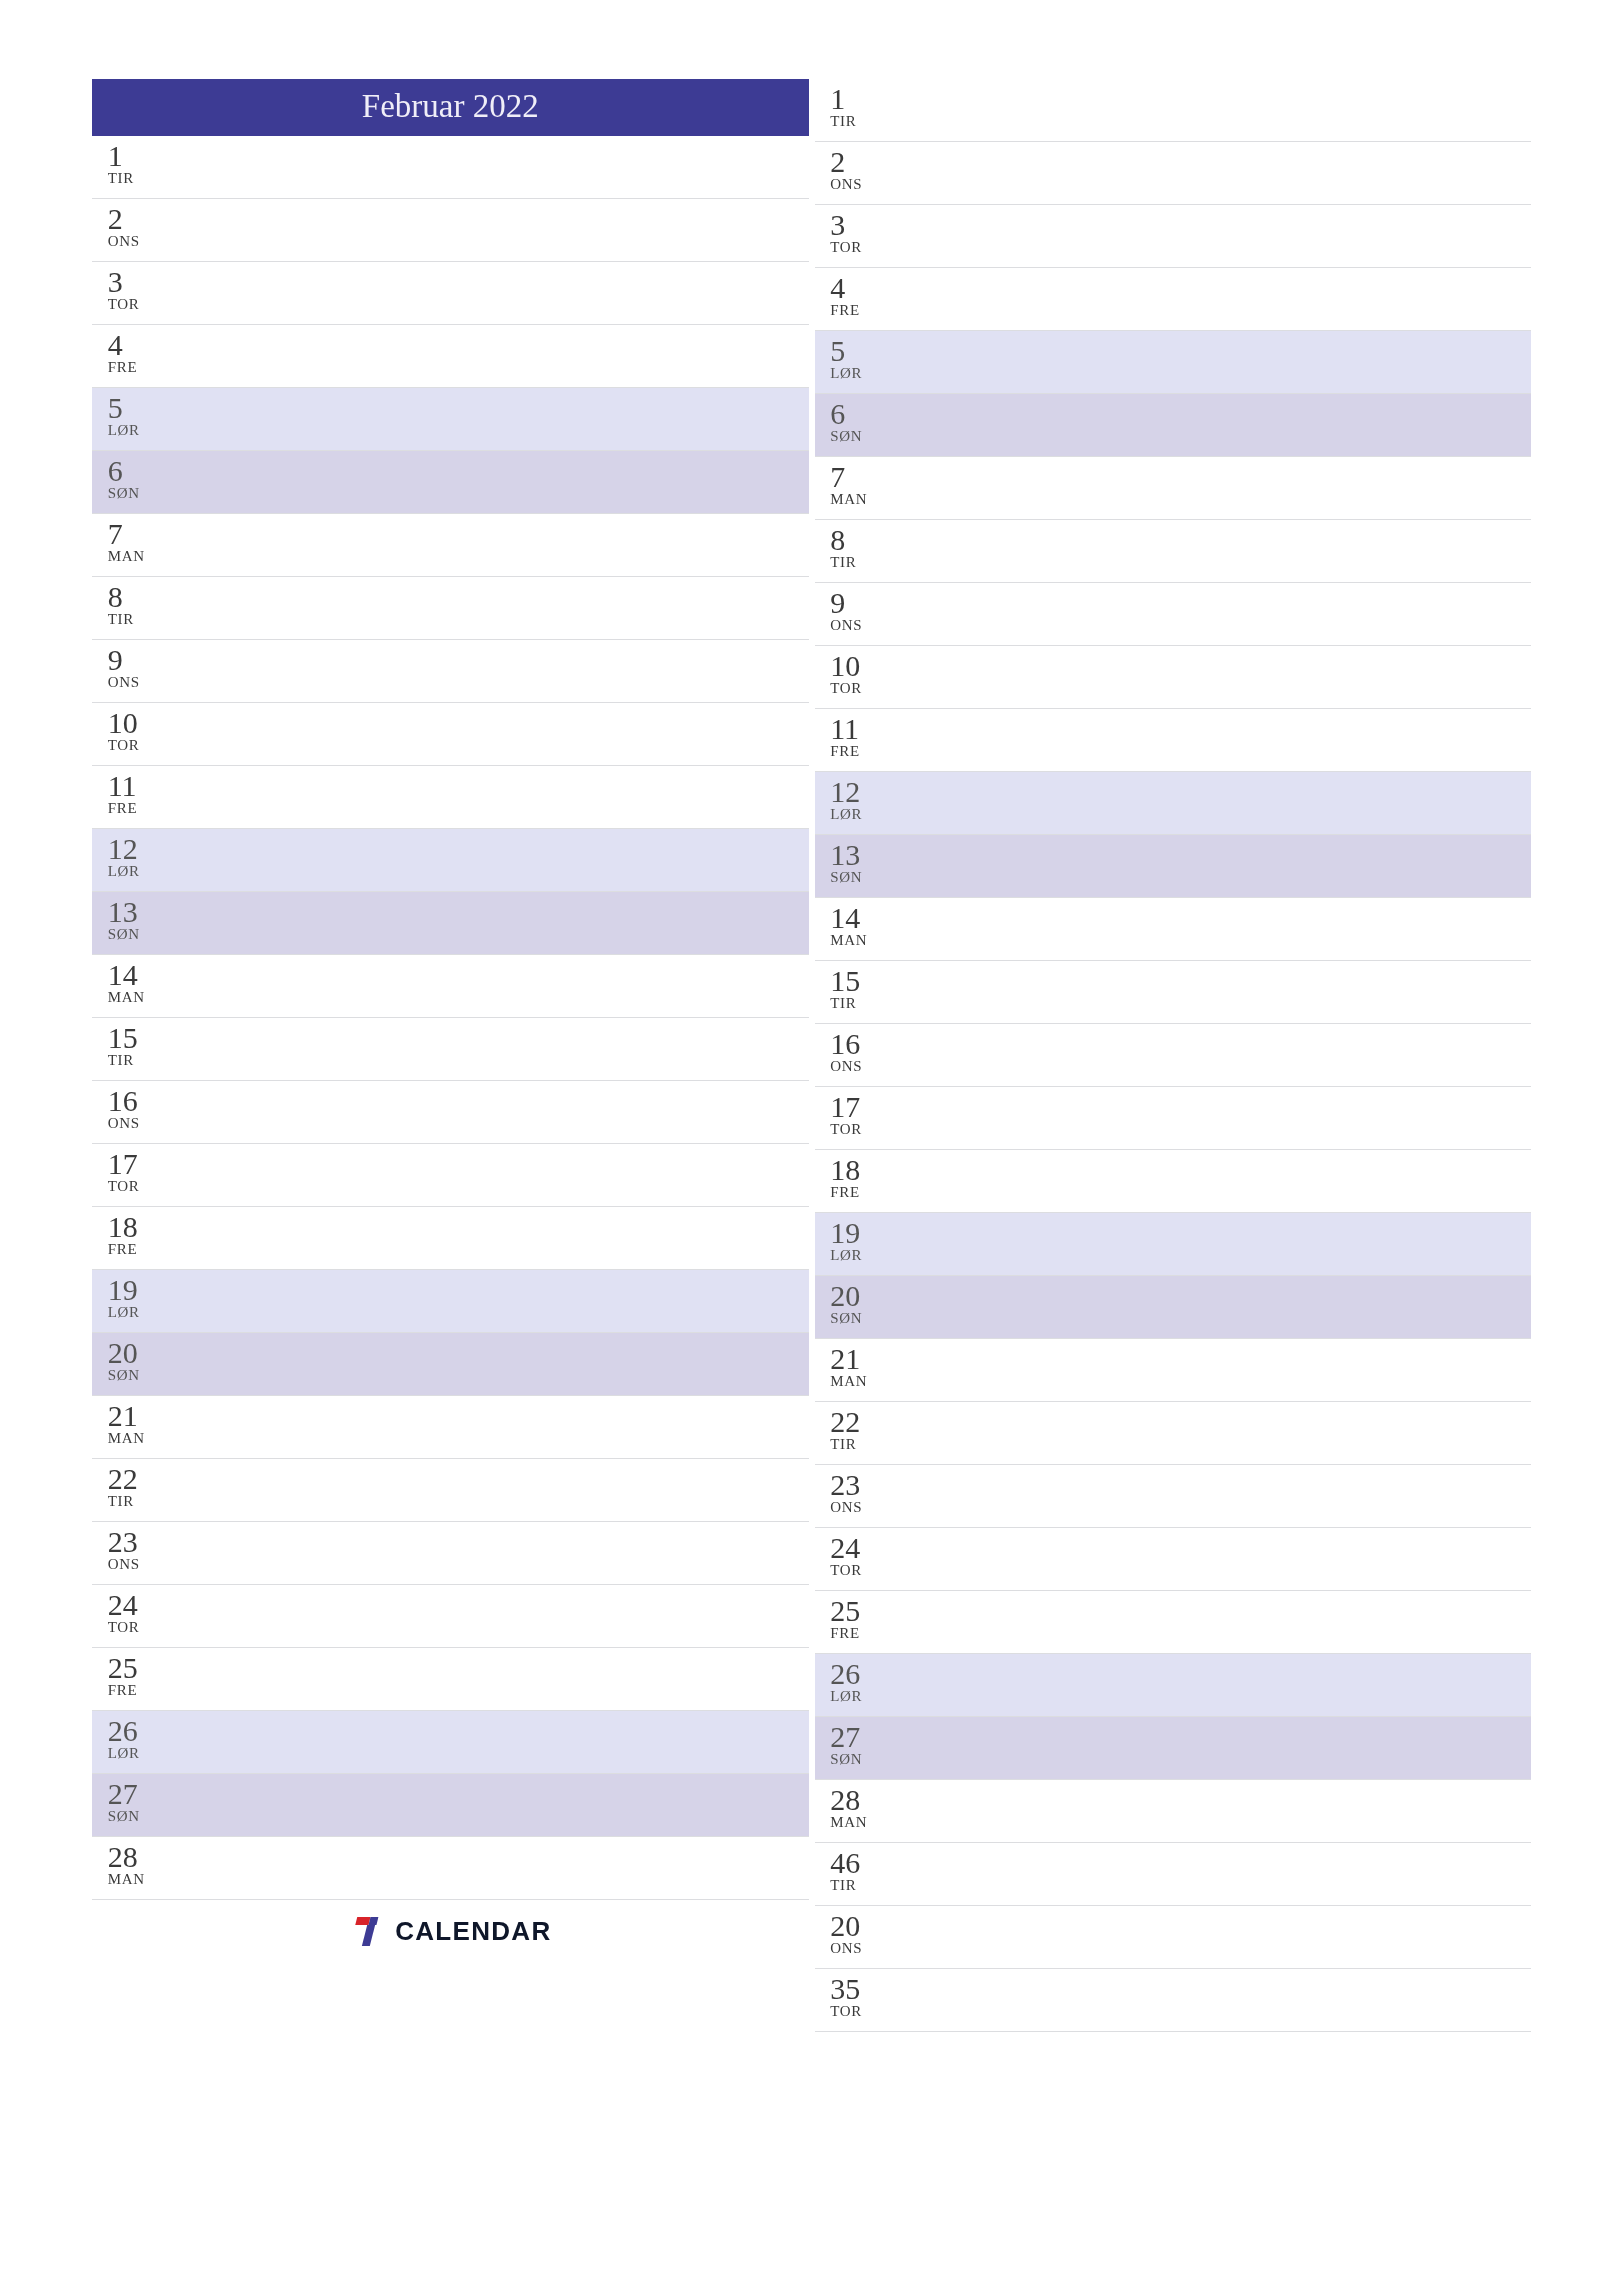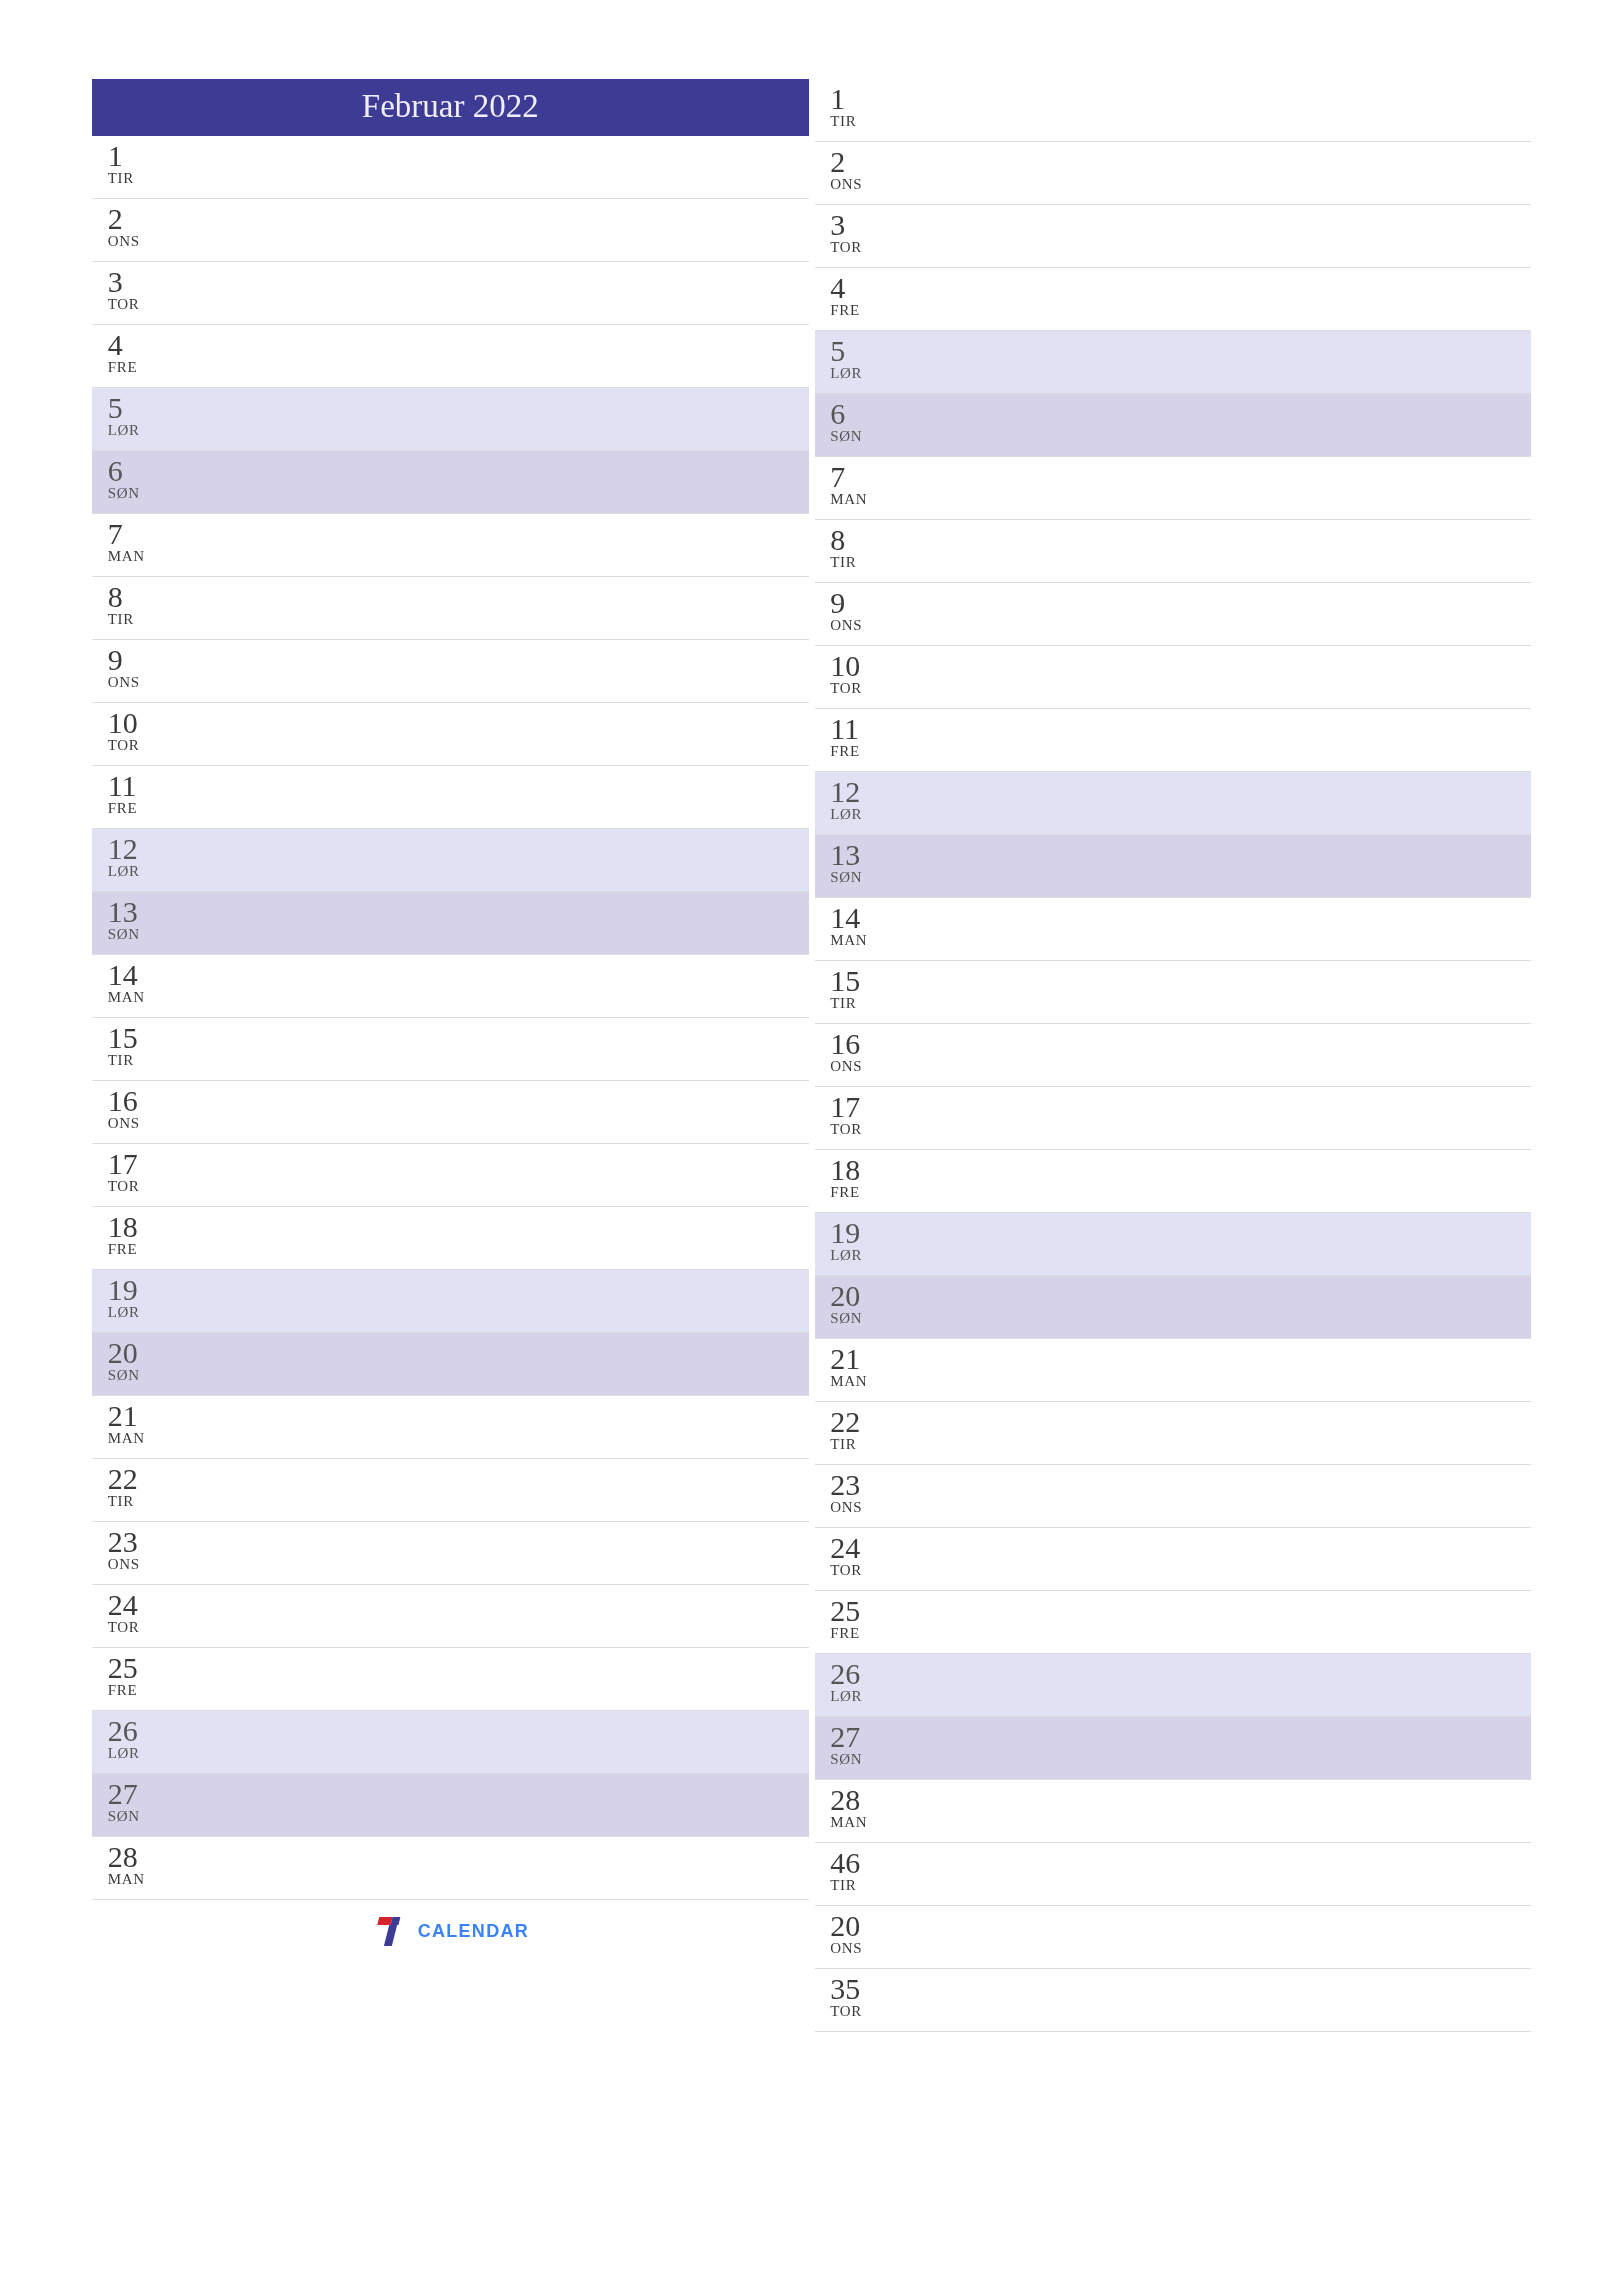--- a/index.html
+++ b/index.html
@@ -43,23 +43,23 @@
     align-items: center;
     justify-content: center;
     min-height: 63px;
     gap: 9.2px;
     border-bottom: none;
   }
   .logo-seven { position: relative; width: 37px; height: 37px; }
   .logo-text {
     font-family: Arial, Helvetica, sans-serif;
     font-weight: 800;
-    font-size: 18px;
+    font-size: 26px;
     letter-spacing: 1.3px;
-    color: #3b82f6;
+    color: #0f172a;
   }
 </style>
 </head>
 <body>
 
 <div class="page">
   <div class="cols" id="cols">
       <div class="col">
         <div class="month-header">Februar 2022</div>
         <div class="day-row">

